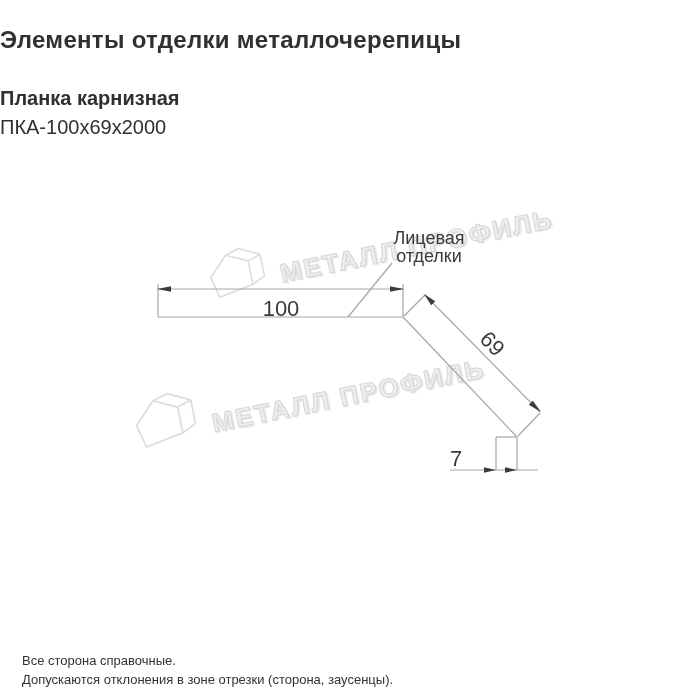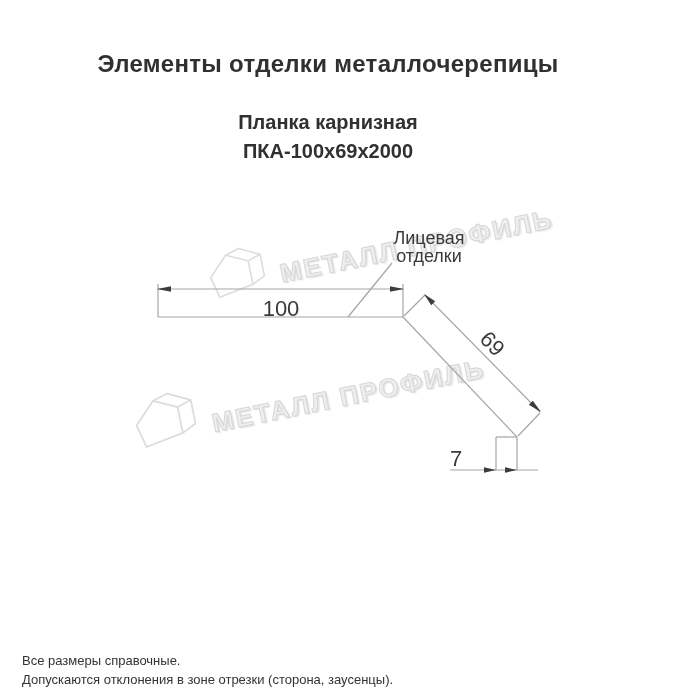--- a/index.html
+++ b/index.html
@@ -1,24 +1,24 @@
 <!DOCTYPE html>
 <html><head>
 <meta charset="utf-8">
 <style>
   html,body{margin:0;padding:0;background:#ffffff;}
   .page{
     position:relative;width:700px;height:700px;background:#ffffff;
     font-family:"Liberation Sans",sans-serif;overflow:hidden;
   }
   
-  .hdr{position:absolute;left:0;width:656px;text-align:center;color:#303030;margin-top:24px;}
+  .hdr{position:absolute;left:0;width:656px;text-align:left;color:#303030;}
   .hdr.title{top:26px;font-size:24px;font-weight:bold;letter-spacing:0.3px;}
   .hdr.subtitle{top:87px;font-size:20px;font-weight:bold;}
-  .hdr.code{top:116px;font-size:20px;font-weight:bold;}
+  .hdr.code{top:116px;font-size:20px;font-weight:normal;}
   
   .watermark{
     position:absolute;display:flex;align-items:flex-end;gap:12px;
     transform-origin:0 100%;z-index:1;pointer-events:none;
   }
   .wm-text{
     font-size:26px;font-weight:bold;letter-spacing:2px;white-space:nowrap;
     color:#efefef;-webkit-text-stroke:1.1px #d8d8d8;
     text-shadow:1px 1px 0 #e2e2e2, 2px 2px 1px #ececec;
     line-height:1;padding-bottom:8px;
@@ -106,17 +106,17 @@
   <div class="dimtext dim-100">100</div>
   <div class="dimtext dim-69">69</div>
   <div class="dimtext dim-10">7</div>
 
   <div class="front-label">
     <div>Лицевая</div>
     <div>отделки</div>
   </div>
 
   <div class="footer">
-    <div>Все размеры справочные.</div>
+    <div>Все сторона справочные.</div>
     <div>Допускаются отклонения в зоне отрезки (сторона, заусенцы).</div>
   </div>
 
 </div>
 
 </body></html>

